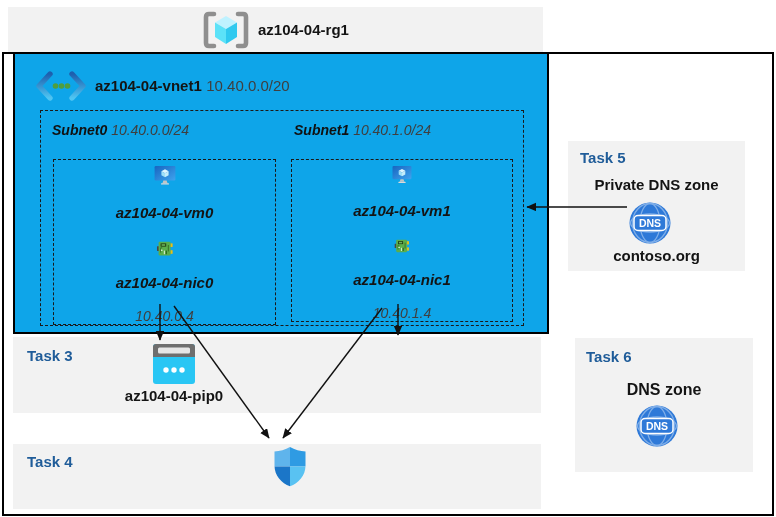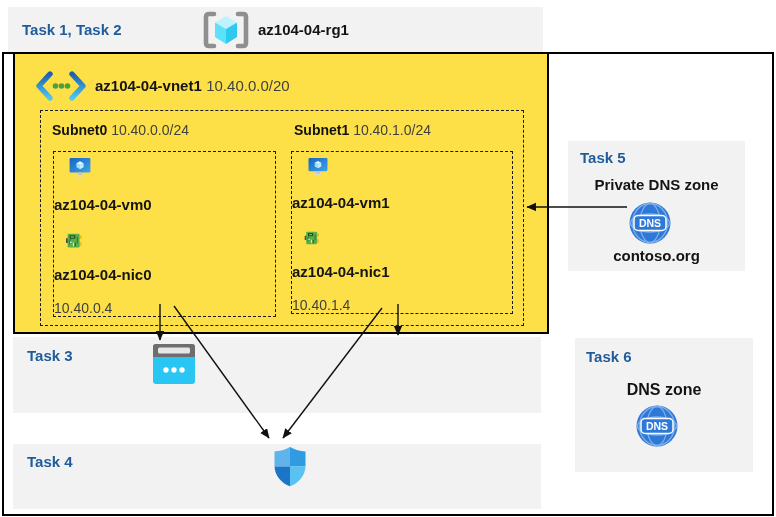--- a/index.html
+++ b/index.html
@@ -5,45 +5,44 @@
   html,body{margin:0;padding:0;background:#fff;}
   body{width:776px;height:517px;position:relative;overflow:hidden;
        font-family:"Liberation Sans",sans-serif;color:#111;}
   .abs{position:absolute;}
   .panel{background:#F2F2F2;}
   .task-label{font-size:15px;font-weight:700;color:#1F5C99;white-space:nowrap;}
   .name{font-size:15px;font-weight:700;color:#141414;white-space:nowrap;}
   .cidr{font-size:14px;font-weight:400;color:#3f3f3f;white-space:nowrap;}
   .main-box{left:2px;top:52px;width:768px;height:460px;border:2px solid #000;background:#fff;}
   .header-band{left:8px;top:7px;width:535px;height:45px;}
-  .vnet-box{left:13px;top:52px;width:532px;height:278px;border:2px solid #000;background:#fde047;}
-  .dashed{border:1px dashed #1a1a1a;}
+  .vnet-box{left:13px;top:52px;width:532px;height:278px;border:2px solid #000;background:#0ea5e9;}
+  .dashed{border:1px dashed #1a1a1a;font-style:italic;}
   .outer-dashed{left:25px;top:56px;width:482px;height:214px;}
-  .subnet-box{top:40px;height:166px;display:flex;flex-direction:column;padding-top:6px;box-sizing:border-box;gap:16px;}
+  .subnet-box{top:48px;height:166px;display:flex;flex-direction:column;align-items:center;padding-top:6px;box-sizing:border-box;gap:16px;}
   .subnet-label{top:11px;font-size:14px;white-space:nowrap;}
   .subnet-label b{font-size:14px;}
   .vm-name{margin-top:3px;}
   .nic-ic{margin-top:4px;}
   .ip{margin-top:1px;}
   .col-group{display:flex;flex-direction:column;align-items:center;}
   .band3{left:13px;top:337px;width:528px;height:76px;}
   .band4{left:13px;top:444px;width:528px;height:65px;text-align:right;}
   .t5{left:568px;top:125px;width:177px;height:130px;margin-top:16px;}
   .t6{left:575px;top:338px;width:178px;height:134px;}
   .ctr{text-align:center;}
   svg text{font-family:"Liberation Sans",sans-serif;}
   #wires{left:0;top:0;width:776px;height:517px;pointer-events:none;z-index:20;}
 </style>
 </head>
 <body>
 
 <div class="abs main-box"></div>
 
 <div class="abs panel header-band">
-  <div class="abs task-label" style="left:14px;top:14px;">Task 1, Task 2</div>
   <svg class="abs" style="left:195px;top:4px;" width="46" height="38" viewBox="0 0 46 38">
     <path d="M11,3 H6 Q3,3 3,6 V32 Q3,35 6,35 H11" fill="none" stroke="#8F8F8F" stroke-width="4.6" stroke-linecap="round"></path>
     <path d="M35,3 H40 Q43,3 43,6 V32 Q43,35 40,35 H35" fill="none" stroke="#8F8F8F" stroke-width="4.6" stroke-linecap="round"></path>
     <polygon points="23,5 34,11.5 23,18 12,11.5" fill="#BFF2FF"></polygon>
     <polygon points="12,11.5 23,18 23,33 12,26" fill="#5CE2F8"></polygon>
     <polygon points="34,11.5 34,26 23,33 23,18" fill="#2FC9EF"></polygon>
   </svg>
   <div class="abs name" style="left:250px;top:14px;">az104-04-rg1</div>
 </div>
 
@@ -148,20 +147,21 @@
   <div class="abs task-label" style="left:14px;top:10px;">Task 3</div>
   <div class="abs col-group" style="left:78px;top:7px;width:166px;">
     <svg width="42" height="40" viewBox="0 0 42 40">
       <rect x="0" y="0" width="42" height="40" rx="3" fill="#29C6F4"></rect>
       <path d="M0,13 V3 Q0,0 3,0 H39 Q42,0 42,3 V13 Z" fill="#6E6E6E"></path>
       <rect x="5" y="3.5" width="32" height="6" rx="1.5" fill="#E6E6E6"></rect>
       <circle cx="13" cy="26" r="2.7" fill="#fff"></circle>
       <circle cx="21" cy="26" r="2.7" fill="#fff"></circle>
       <circle cx="29" cy="26" r="2.7" fill="#fff"></circle>
     </svg>
+    <div class="name" style="margin-top:3px;">az104-04-pip0</div>
   </div>
 </div>
 
 <div class="abs panel band4">
   <div class="abs task-label" style="left:14px;top:9px;">Task 4</div>
   <div class="abs col-group" style="left:194px;top:2px;width:166px;">
     <svg width="36" height="41" viewBox="0 0 36 41">
       <defs>
         <clipPath id="shieldClip">
           <path d="M18,1 C13.5,3.8 7.5,5.4 2.5,5.4 L2.5,19.5 C2.5,30 9.5,37 18,40.3 C26.5,37 33.5,30 33.5,19.5 L33.5,5.4 C28.5,5.4 22.5,3.8 18,1 Z"></path>

